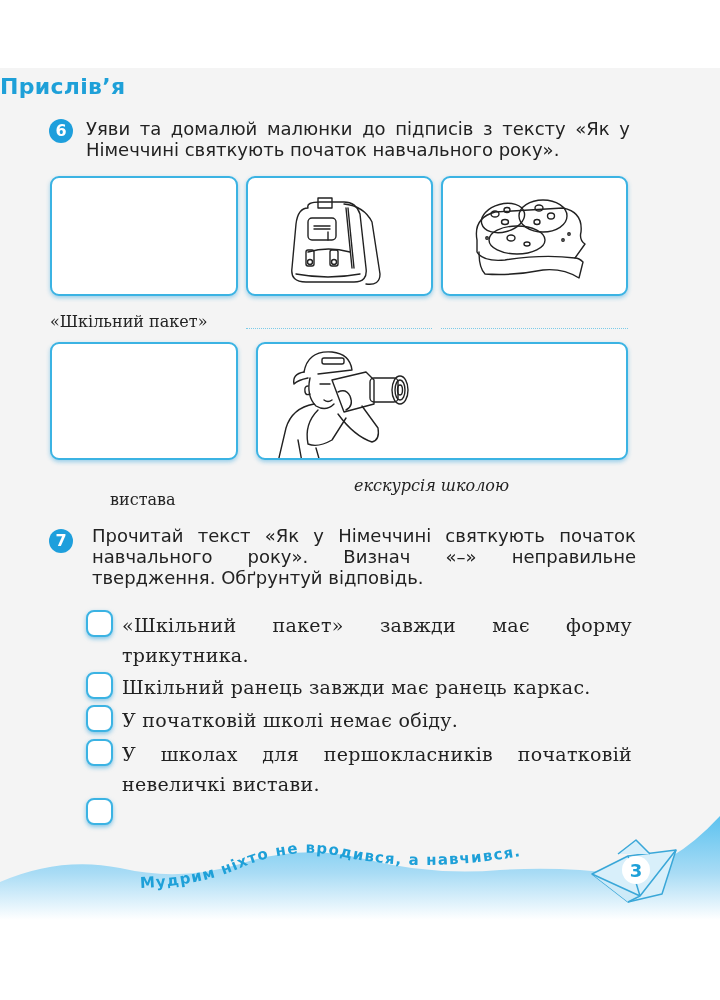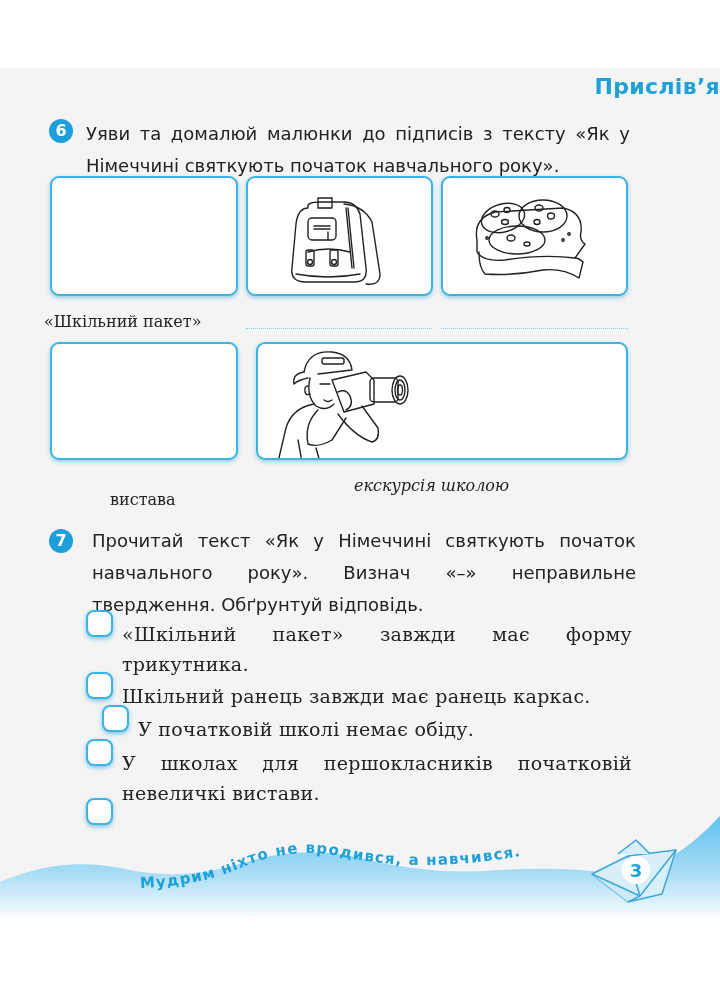--- a/index.html
+++ b/index.html
@@ -6,30 +6,30 @@
   body {
     width:720px; height:1000px; position:relative; overflow:hidden;
     background:#ffffff;
     font-family:"DejaVu Sans", sans-serif;
   }
   .page {
     position:absolute; left:0; top:68px; width:720px; height:840px;
     background:#f4f4f4;
   }
   .title {
-    position:absolute; left:0; top:74px; width:720px; text-align:right;
+    position:absolute; left:0; top:74px; width:720px; text-align:left;
     color:#1ea0d8; font-weight:bold; font-size:22px; letter-spacing:0.3px;
   }
   .task-num {
     position:absolute; width:24px; height:24px; border-radius:50%;
     background:#1e9fdc; color:#fff; font-weight:bold; font-size:16px;
     text-align:center; line-height:24px;
   }
   .task-text {
-    position:absolute; color:#222; font-size:18px; line-height:32px;
+    position:absolute; color:#222; font-size:18px; line-height:21px;
     text-align:justify;
   }
   .box {
     position:absolute; background:#fff; border:2px solid #3bb3e3;
     border-radius:9px; box-shadow:0 2px 4px rgba(40,160,220,0.45);
     box-sizing:border-box; overflow:hidden;
   }
   .box svg { position:absolute; }
   .caption {
     position:absolute; font-family:"DejaVu Serif", serif; color:#222;
@@ -38,21 +38,21 @@
   .dotline {
     position:absolute; height:0; border-top:1.5px dotted #7ccbe8;
   }
   .check-row { position:absolute; left:86px; width:546px; }
   .checkbox {
     position:absolute; left:0; top:3px; width:27px; height:27px;
     border:2px solid #3bb3e3; border-radius:8px; background:#fff;
     box-shadow:0 2px 4px rgba(40,160,220,0.55); box-sizing:border-box;
   }
   .check-text {
-    position:absolute; left:36px; right:0; top:12px;
+    position:absolute; left:36px; right:0; top:3px;
     font-family:"DejaVu Serif", serif; font-size:19px; line-height:30px;
     color:#222; text-align:justify; letter-spacing:0.3px;
   }
   .footer { position:absolute; left:0; top:810px; width:720px; height:110px; }
 </style>
 </head>
 <body>
 
 <div class="page"></div>
 
@@ -100,21 +100,21 @@
       <ellipse cx="94" cy="44" rx="3" ry="2.5"></ellipse>
       <ellipse cx="68" cy="60" rx="4" ry="3"></ellipse>
       <ellipse cx="84" cy="66" rx="3" ry="2"></ellipse>
       <circle cx="44" cy="60" r="1.2"></circle>
       <circle cx="120" cy="62" r="1.2"></circle>
       <circle cx="126" cy="56" r="1.2"></circle>
     </g>
   </svg>
 </div>
 
-<div class="caption" style="left:44px; top:312px;">«Шкільний пакет»</div>
+<div class="caption" style="left:50px; top:312px;">«Шкільний пакет»</div>
 <div class="dotline" style="left:246px; top:328px; width:186px;"></div>
 <div class="dotline" style="left:441px; top:328px; width:187px;"></div>
 
 <div class="box" style="left:50px; top:342px; width:188px; height:118px;"></div>
 
 <div class="box" style="left:256px; top:342px; width:372px; height:118px;">
   <svg width="372" height="118" viewBox="0 0 372 118" style="left:0;top:0">
     <g fill="none" stroke="#222" stroke-width="1.4" stroke-linejoin="round" stroke-linecap="round">
       <path d="M46 28 Q50 6 74 8 Q92 10 94 26 L60 30"></path>
       <rect x="64" y="14" width="22" height="6" rx="2"></rect>
@@ -145,21 +145,21 @@
 <div class="task-text" style="left:80px; top:525px; width:544px;margin-left:12px;">Прочитай текст «Як у Німеччині святкують початок навчального року». Визнач «–» неправильне твердження. Обґрунтуй відповідь.</div>
 
 <div class="check-row" style="top:607px; height:60px;">
   <div class="checkbox"></div>
   <div class="check-text">«Шкільний пакет» завжди має форму трикутника.</div>
 </div>
 <div class="check-row" style="top:669px; height:32px;">
   <div class="checkbox"></div>
   <div class="check-text">Шкільний ранець завжди має ранець каркас.</div>
 </div>
-<div class="check-row" style="top:702px; height:32px;margin-left:16px;">
+<div class="check-row" style="top:702px; height:32px;">
   <div class="checkbox"></div>
   <div class="check-text">У початковій школі немає обіду.</div>
 </div>
 <div class="check-row" style="top:736px; height:60px;">
   <div class="checkbox"></div>
   <div class="check-text">У школах для першокласників початковій невеличкі вистави.</div>
 </div>
 <div class="check-row" style="top:795px; height:32px;">
   <div class="checkbox"></div>
 </div>

